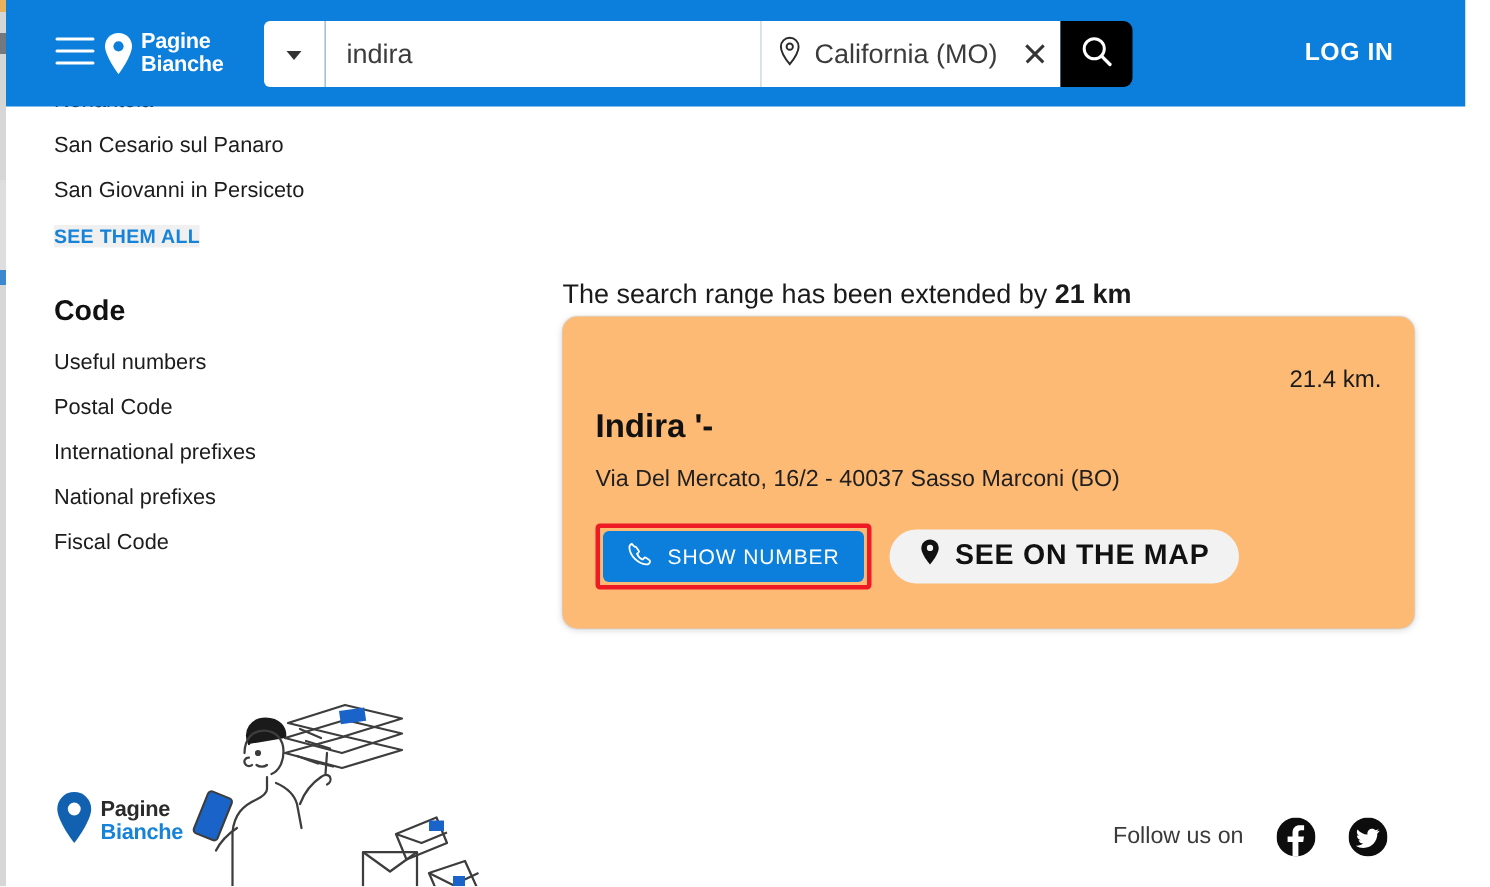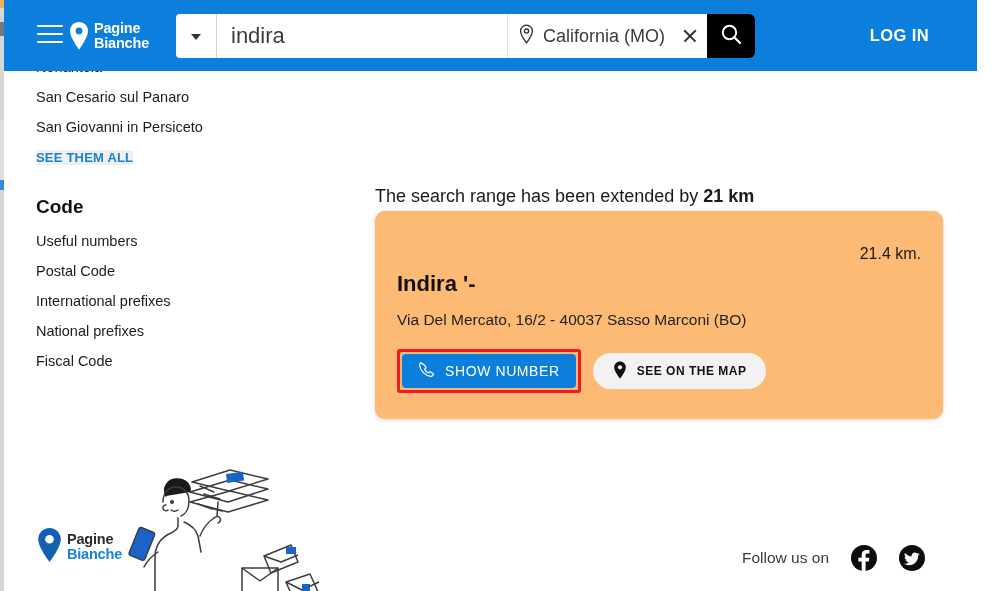--- a/index.html
+++ b/index.html
@@ -118,21 +118,21 @@
   }
   .what-input {
     width: 290px;
     background: #ffffff;
     display: flex;
     align-items: center;
     padding-left: 14px;
     box-sizing: border-box;
   }
   .what-input .val {
-    font-size: 22px;
+    font-size: 18px;
     color: #3b3b3b;
     font-family: "Liberation Sans", sans-serif;
   }
   .where-input {
     width: 200px;
     background: #ffffff;
     display: flex;
     align-items: center;
     gap: 8px;
     padding-left: 10px;
@@ -292,21 +292,21 @@
   .btn-map {
     background: #f2f2f2;
     color: #111;
     border: none;
     border-radius: 18px;
     height: 36px;
     padding: 0 20px;
     display: inline-flex;
     align-items: center;
     gap: 10px;
-    font-size: 12px;
+    font-size: 19px;
     font-weight: 700;
     letter-spacing: .5px;
     cursor: pointer;
     font-family: "Liberation Sans", sans-serif;
   }
 
   
   #footer {
     position: absolute;
     left: 4px; top: 440px;

